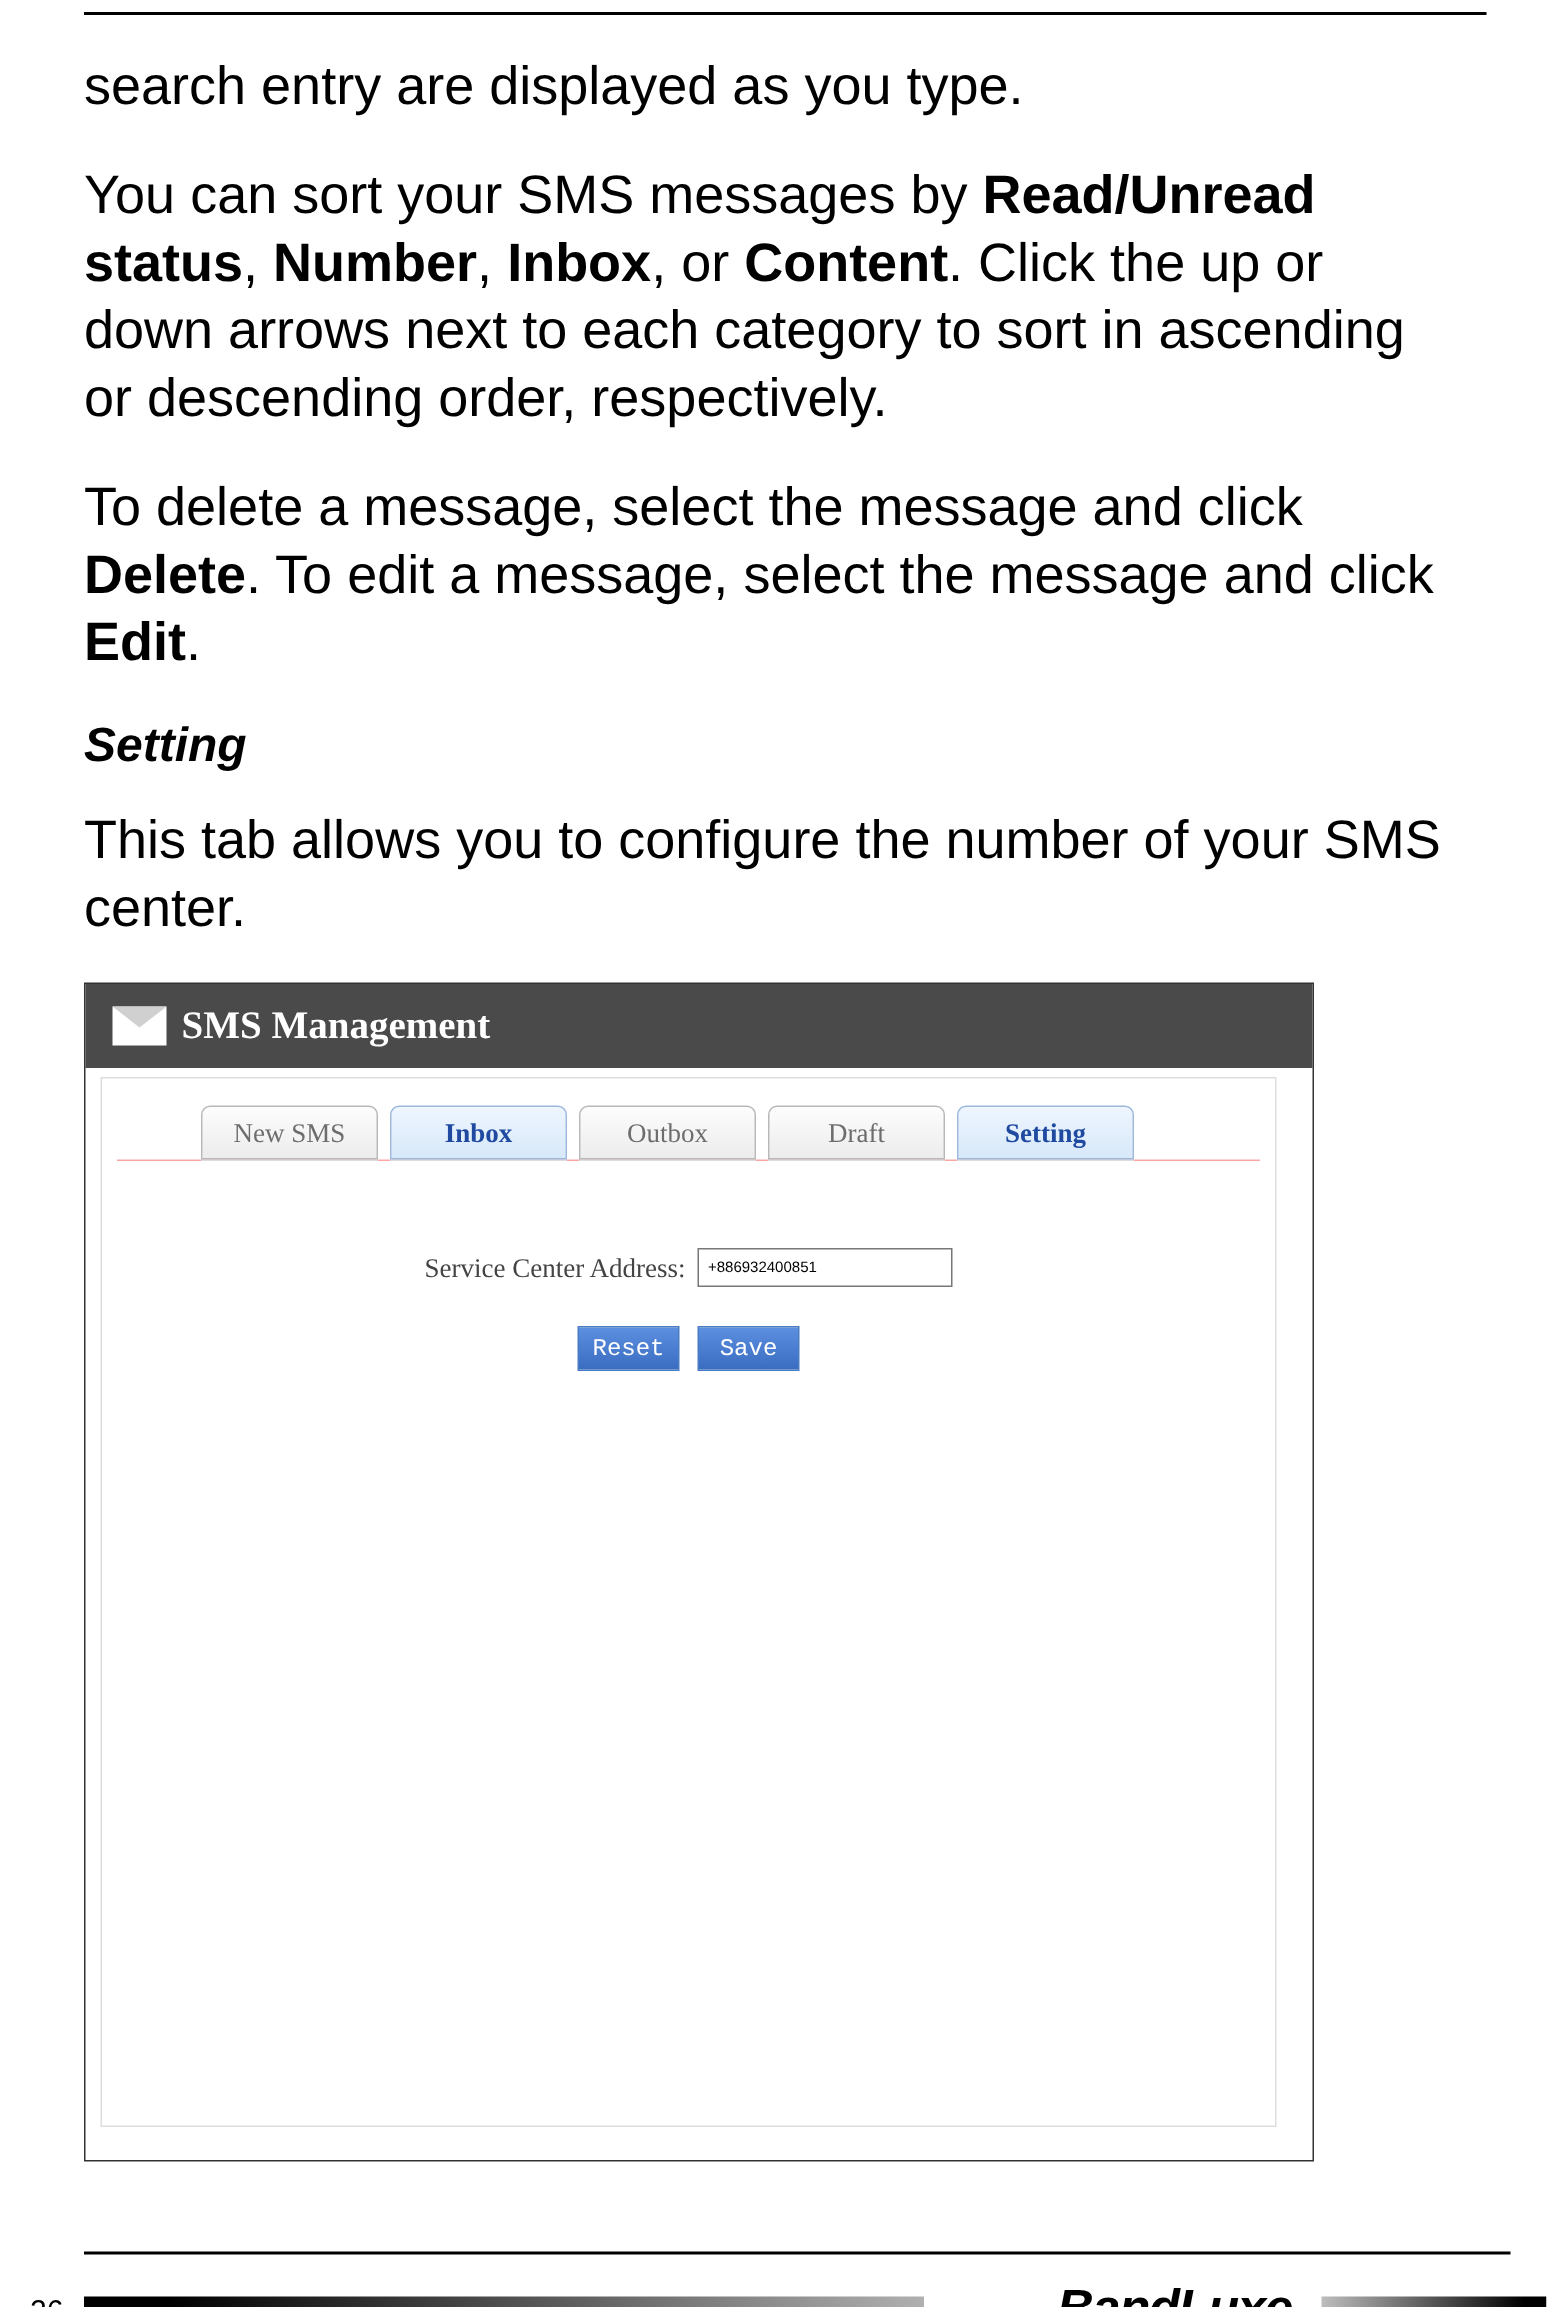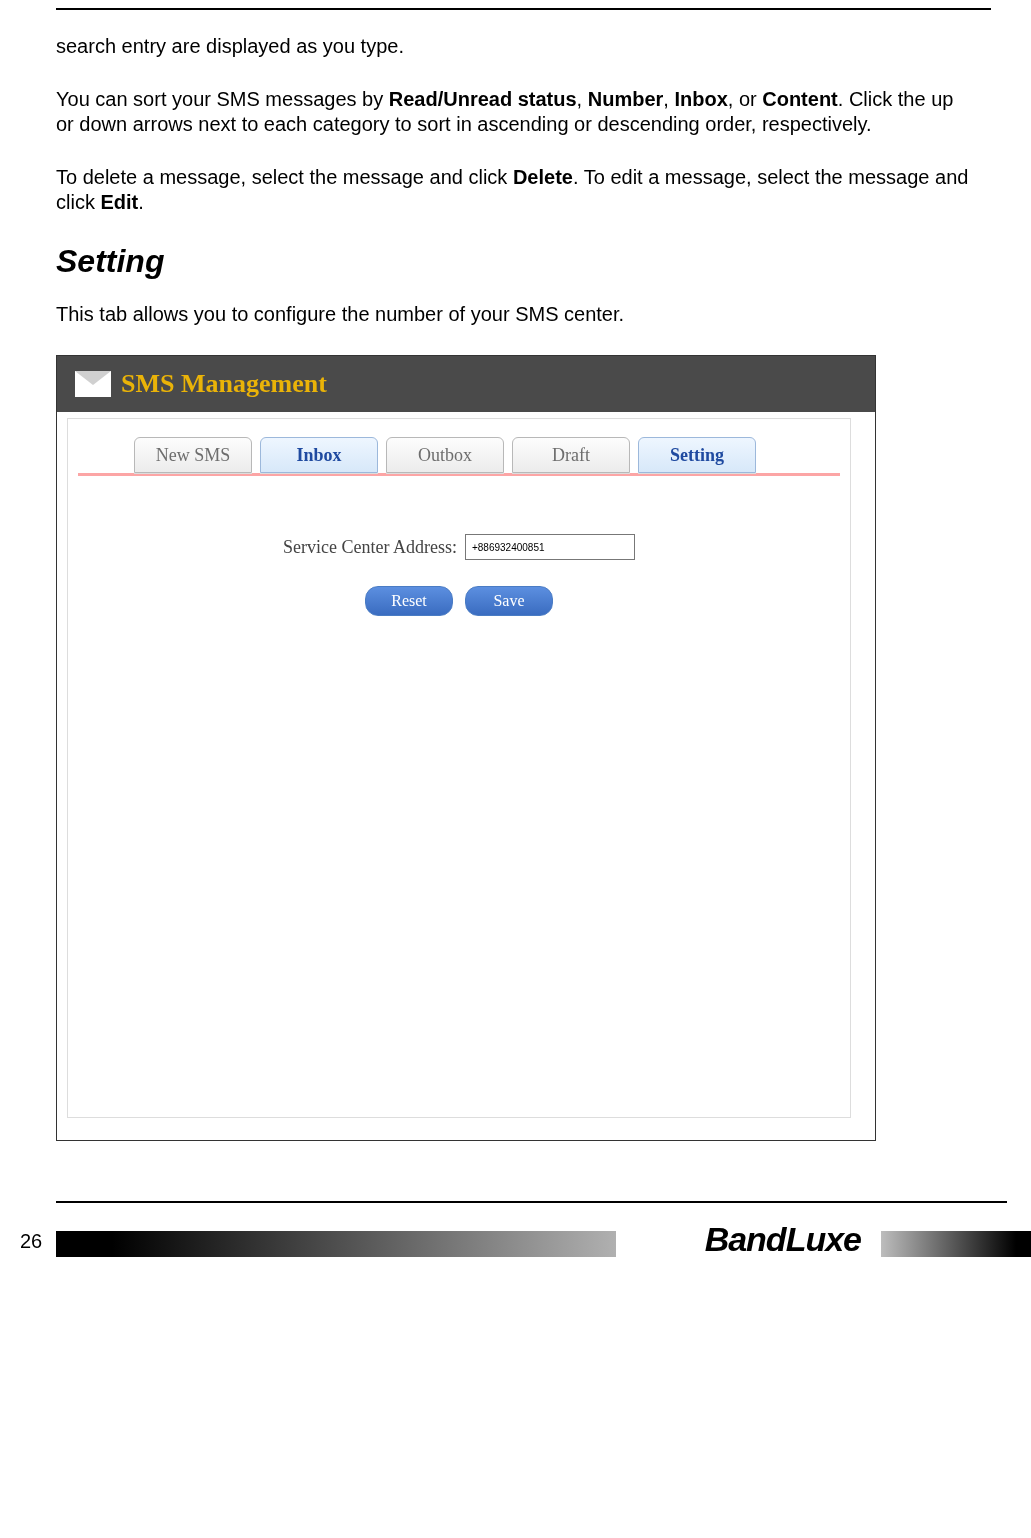--- a/index.html
+++ b/index.html
@@ -1,41 +1,41 @@
 <!DOCTYPE html>
 <html><head>
 <meta charset="utf-8">
 <style>
   * { box-sizing: border-box; margin: 0; padding: 0; }
   html, body { width: 1031px; background: #fff; font-family: Arial, Helvetica, sans-serif; color: #000; }
   .page { width: 1031px; padding: 0 0 0 0; }
   .hr-top { border-top: 2px solid #000; margin: 8px 40px 0 56px; }
   .content { padding: 24px 56px 0 56px; }
-  p.body { font-size: 20px; line-height: 1.25; margin-bottom: 28px; }
+  p.body { font-size: 36px; line-height: 1.25; margin-bottom: 28px; }
   b { font-weight: bold; }
   h2.section { font-size: 32px; font-style: italic; font-weight: bold; margin: 8px 0 22px 0; }
 
   
   .figure { width: 820px; margin: 0 0 0 0; border: 1px solid #333; background: #fff; padding: 0 0 22px 0; }
   .titlebar { background: #4a4a4a; height: 56px; display: flex; align-items: center; gap: 10px; padding-left: 18px; }
   .envelope-icon { width: 36px; height: 26px; background: #fff; position: relative; }
   .envelope-icon::before { content:""; position:absolute; left:0; right:0; top:0; height:0; border-left:18px solid transparent; border-right:18px solid transparent; border-top:14px solid #d0d0d0; }
-  .titlebar-title { color:#eab308; font-family: Georgia, 'Times New Roman', serif; font-size: 26px; font-weight: bold; }
+  .titlebar-title { color:#ffffff; font-family: Georgia, 'Times New Roman', serif; font-size: 26px; font-weight: bold; }
 
   .panel { margin: 6px 24px 0 10px; border: 1px solid #ddd; background:#fff; min-height: 700px; padding-bottom: 40px; }
   .tabs-wrap { display:flex; gap:8px; padding: 18px 0 0 66px; }
   .tab { width: 118px; height: 36px; border:1px solid #b8b8b8; border-radius: 6px 6px 0 0; background: linear-gradient(#fdfdfd,#ececec); display:flex; align-items:center; justify-content:center; font-family: Georgia, serif; font-size:18px; color:#6d6d6d; box-shadow: 0 1px 0 #ddd; cursor:pointer; }
   .tab.active-blue { background: linear-gradient(#eef6ff,#d7e8f9); color:#1f4aa0; font-weight:bold; border-color:#9cb8db; }
 
-  .panel-body { border-top:3px solid #fca5a5; margin: 0 10px; padding-top: 58px; }
+  .panel-body { border-top:1px solid #fca5a5; margin: 0 10px; padding-top: 58px; }
   .form-row { display:flex; justify-content:center; align-items:center; gap:8px; font-family: Georgia, serif; color:#444; }
   .form-row label { font-size:18px; }
   .form-row input { width: 170px; height: 26px; border:1px solid #777; padding: 2px 6px; font-family: Arial, sans-serif; font-size:10px; }
   .btn-row { display:flex; justify-content:center; gap:12px; margin-top: 26px; }
-  .btn { width: 88px; height: 30px; border:1px solid #4a7cc4; border-radius:13px; background: linear-gradient(#5c8fe0,#3a6cc0); color:#fff; font-family: Liberation Serif, serif; font-size:16px; display:flex; align-items:center; justify-content:center; cursor:pointer; }
+  .btn { width: 68px; height: 30px; border:1px solid #4a7cc4; border-radius:0; background: linear-gradient(#5c8fe0,#3a6cc0); color:#fff; font-family: Liberation Mono, monospace; font-size:16px; display:flex; align-items:center; justify-content:center; cursor:pointer; }
 
   
   .footer { margin-top: 60px; height: 58px; position: relative; }
   .footer-line { border-top: 2px solid #000; margin: 0 24px 0 56px; }
   .page-num { position:absolute; left:20px; bottom:6px; font-size:20px;text-align:right; }
   .grad-left { position:absolute; left:56px; width:560px; height:26px; bottom:2px; background: linear-gradient(to right, #000 0%, #000 10%, #b0b0b0 100%); }
   .brand { position:absolute; right:170px; bottom:0; font-size:34px; font-weight:800; font-style:italic; font-family: Arial, sans-serif; letter-spacing:-1px; }
   .grad-right { position:absolute; right:0; width:150px; height:26px; bottom:2px; background: linear-gradient(to right, #bdbdbd 0%, #000 90%, #000 100%); }
 </style>
 </head>

